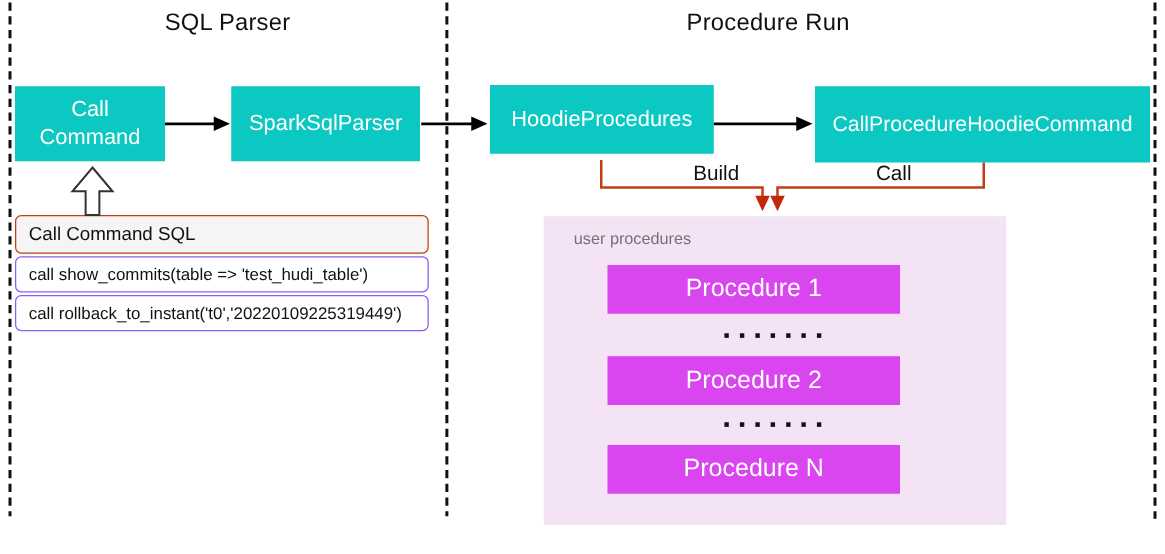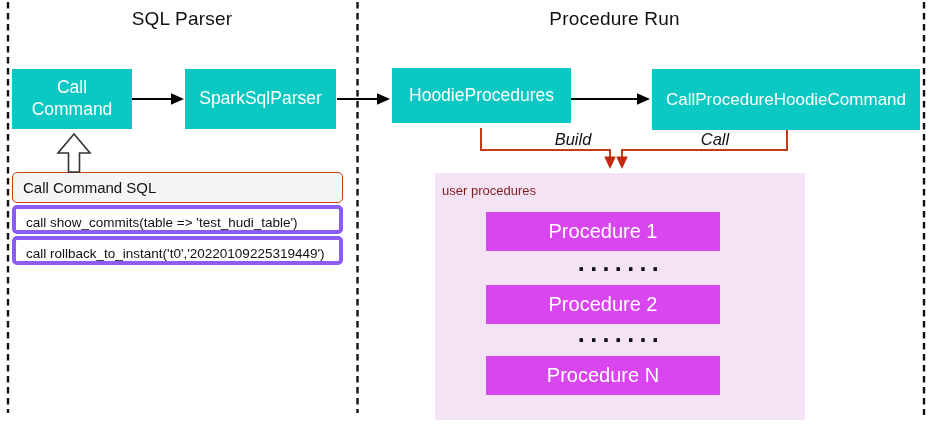--- a/index.html
+++ b/index.html
@@ -16,40 +16,40 @@
   .teal-box{
     position:absolute;background:#0bc8c2;color:#ffffff;
     display:flex;align-items:center;justify-content:center;text-align:center;
     font-size:17.5px;line-height:1.25;white-space:pre-line;
   }
   #node-call-command{left:12px;top:69px;width:120px;height:60px;}
   #node-spark{left:185px;top:69px;width:151px;height:60px;}
   #node-hoodie{left:392px;top:68px;width:179px;height:55px;}
   #node-cphc{left:652px;top:69px;width:268px;height:61px;font-size:17px;}
   .edge-label{
-    position:absolute;top:130px;width:80px;text-align:center;font-size:16.5px;color:#111;font-style:italic;
+    position:absolute;top:130px;width:80px;text-align:center;font-size:16.5px;color:#111;
   }
   #label-build{left:533px;}
   #label-call{left:675px;}
   
   #sql-card{position:absolute;left:12px;top:172px;width:331px;}
   #sql-card .hdr{
     box-sizing:border-box;height:31px;line-height:29px;background:#f5f5f5;
     border:1px solid #c2410c;border-radius:5px;padding-left:10px;font-size:15px;color:#111;
   }
   #sql-card .row{
     box-sizing:border-box;height:29px;line-height:27px;background:#ffffff;
-    border:4px solid #8b5cf6;border-radius:5px;padding-left:10px;margin-top:2px;
+    border:1px solid #8b5cf6;border-radius:5px;padding-left:10px;margin-top:2px;
     font-size:13.5px;color:#111;white-space:nowrap;overflow:hidden;
   }
   
   #panel-user-procs{
     position:absolute;left:435px;top:173px;width:370px;height:247px;background:#f4e3f5;
   }
-  #panel-label{position:absolute;left:7px;top:10px;font-size:13px;color:#7f1d1d;text-align:right;}
+  #panel-label{position:absolute;left:24px;top:10px;font-size:13px;color:#737373;text-align:right;}
   .proc-box{
     position:absolute;left:51px;width:234px;height:39px;background:#d946ef;color:#fff;
     display:flex;align-items:center;justify-content:center;font-size:20px;
   }
   #proc-1{top:39px;}
   #proc-2{top:112px;}
   #proc-n{top:183px;}
   .dots{
     position:absolute;left:51px;width:270px;text-align:center;color:#111;
     font-size:25px;font-weight:bold;letter-spacing:4px;line-height:18px;

